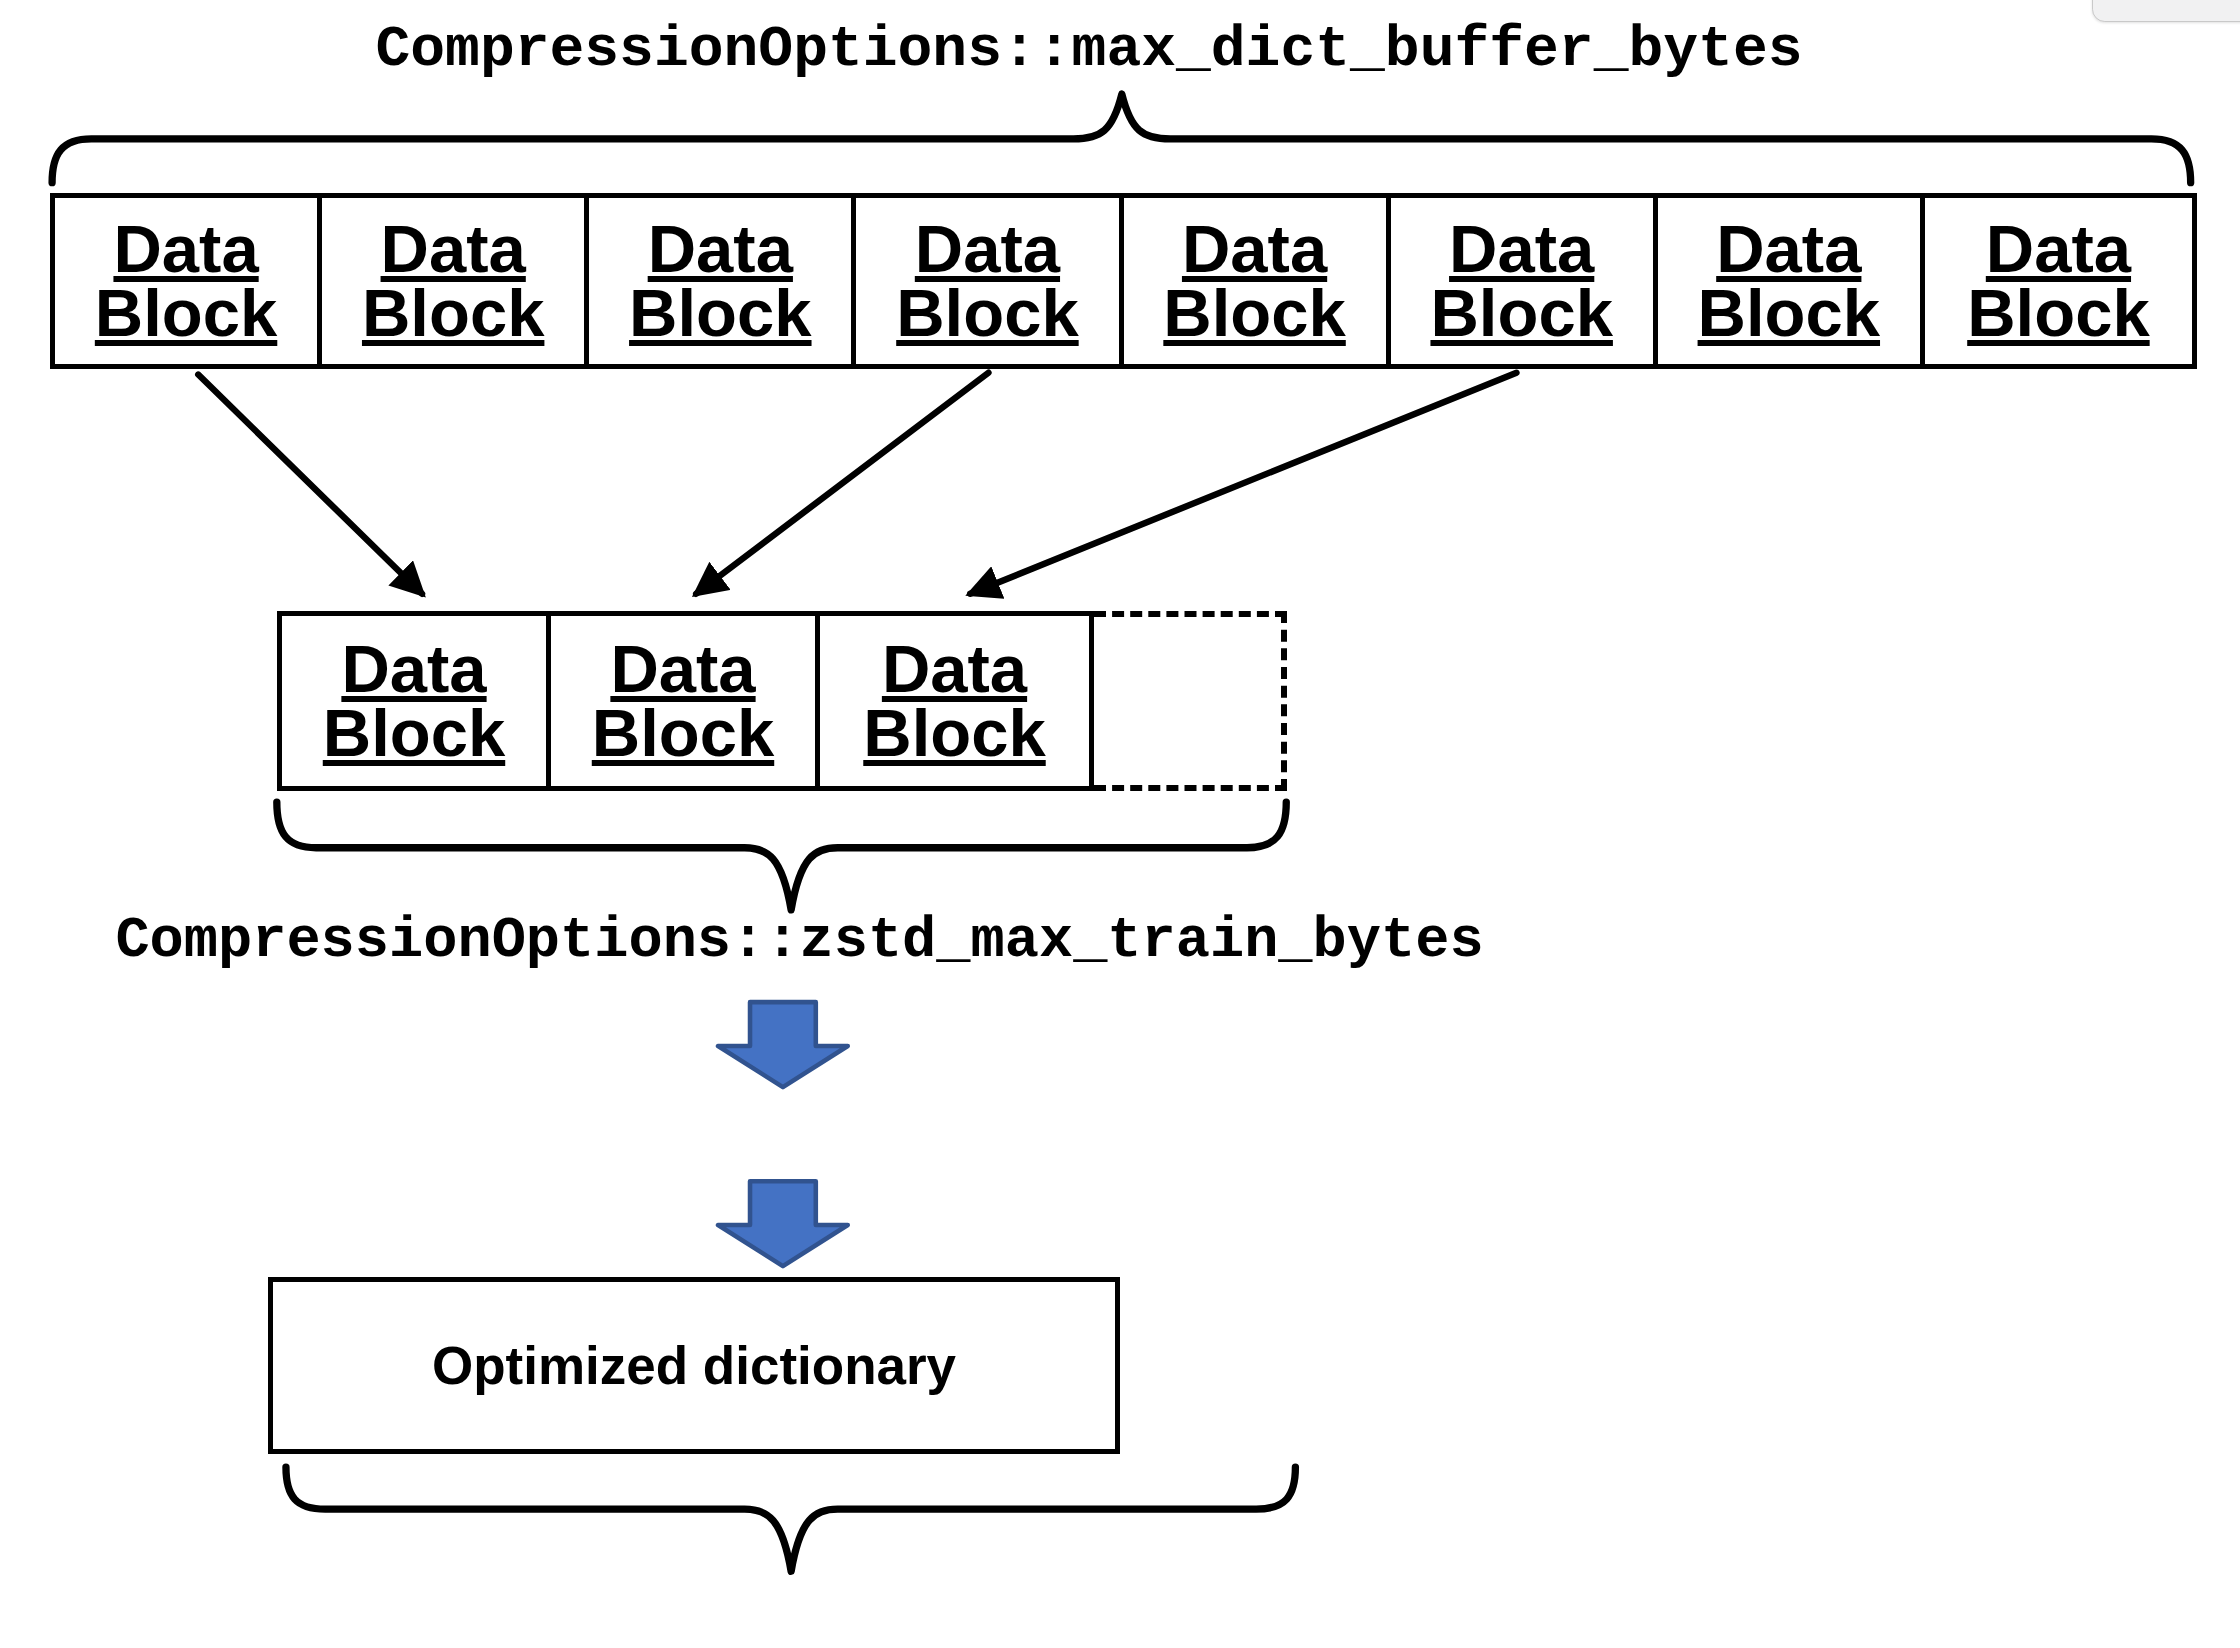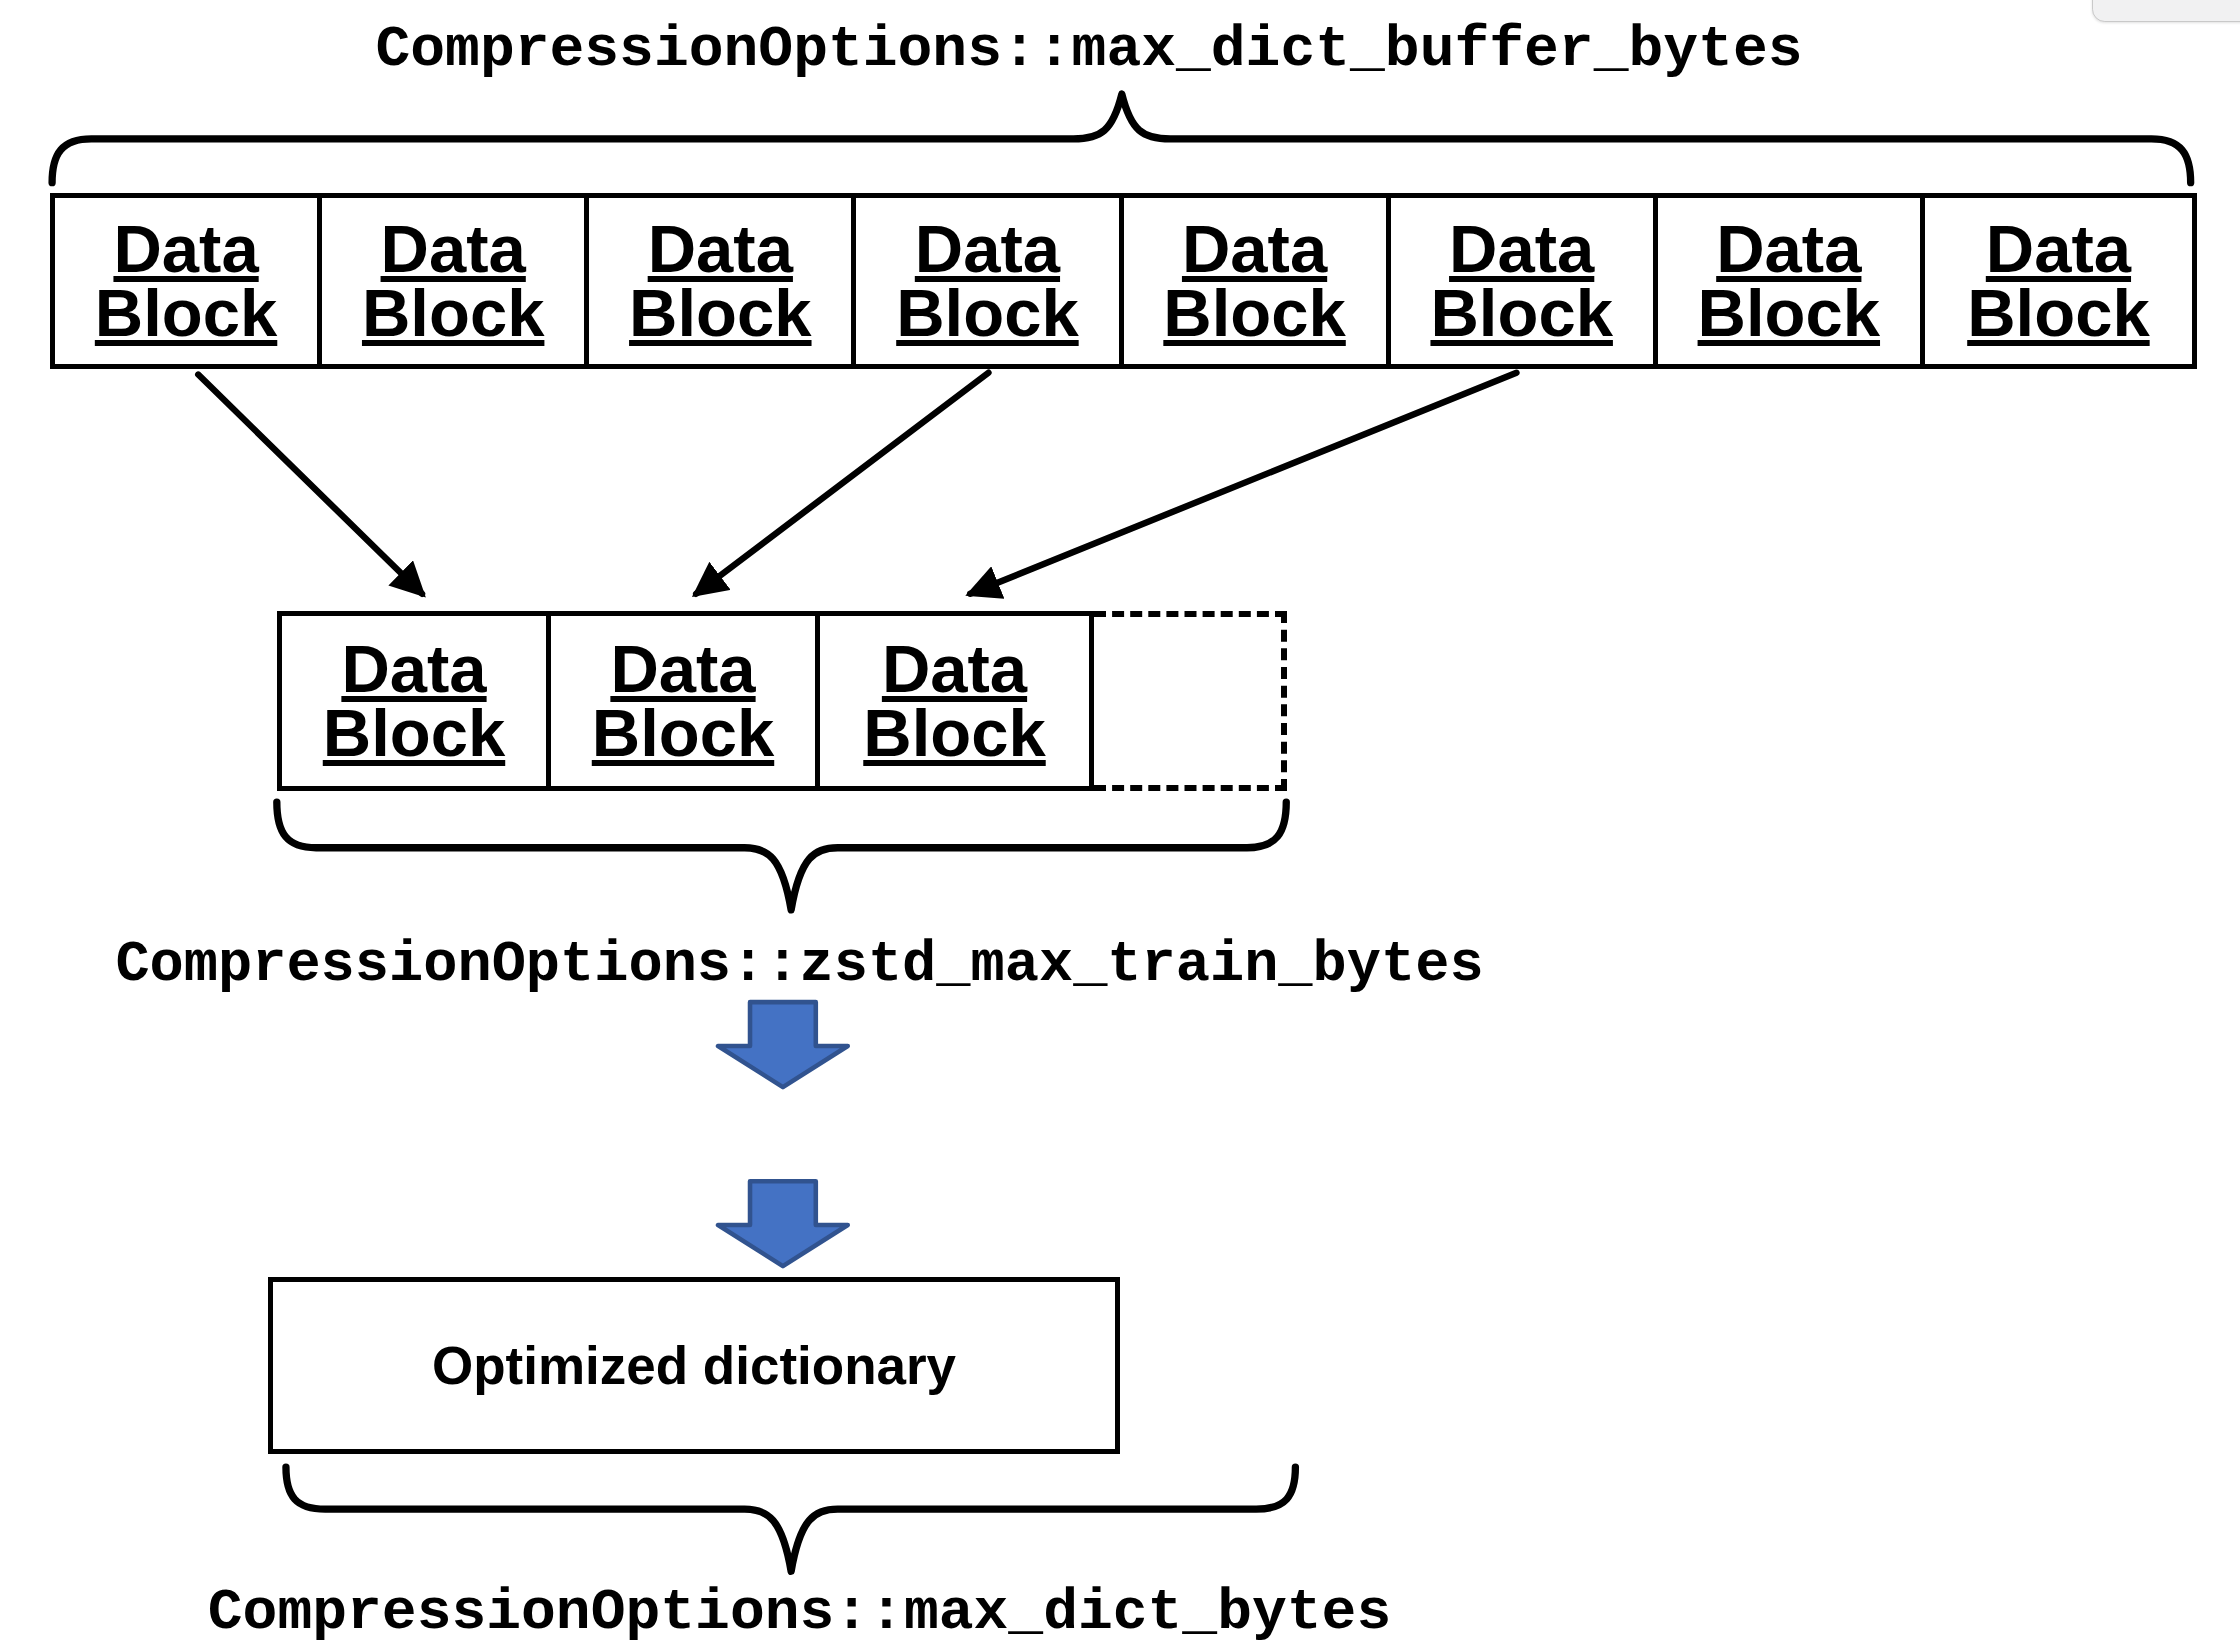--- a/index.html
+++ b/index.html
@@ -34,21 +34,21 @@
     box-shadow: 0 0.9px 2.7px rgba(0,0,0,0.12);
   }
 
   
   .title-label {
     left: 0; top: 20px; width: 2178px;
     font-size: 58px; line-height: 60px;
   }
   .train-label {
     left: 0; top: 911px; width: 1599px;
-    font-size: 57px; line-height: 60px; margin-top: 24px;
+    font-size: 57px; line-height: 60px;
   }
   .func-label {
     left: 0; top: 1107px; width: 1564px;
     font-size: 53px; line-height: 57px;
   }
   .bottom-label {
     left: 0; top: 1583px; width: 1599px;
     font-size: 58px; line-height: 60px;
   }
 
@@ -178,21 +178,20 @@
 
   <div class="dashed-box"></div>
 
   <div class="abs mono centered-text train-label">CompressionOptions::zstd_max_train_bytes</div>
 
 
   <div class="dict-box">
     <span>Optimized dictionary</span>
   </div>
 
-  <div class="abs mono centered-text bottom-label">CompressionOptions::max_dict_bytes</div>
 
   <svg class="overlay" viewBox="0 0 2452 1804">
     <defs>
       <marker id="arrowhead" viewBox="0 0 10 10" refX="8.5" refY="5" markerWidth="5.5" markerHeight="5.5" orient="auto-start-reverse">
         <path d="M 0 0 L 10 5 L 0 10 z" fill="#000000"></path>
       </marker>
     </defs>
 
     <g fill="none" stroke-linecap="round" stroke-linejoin="round" stroke="#000000">
 

